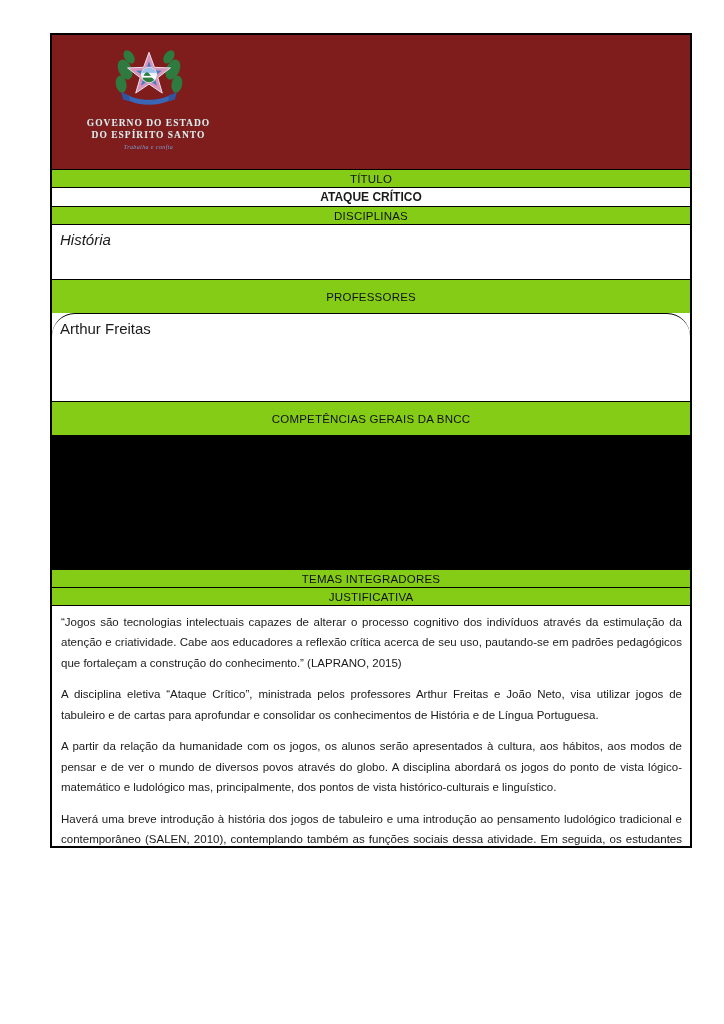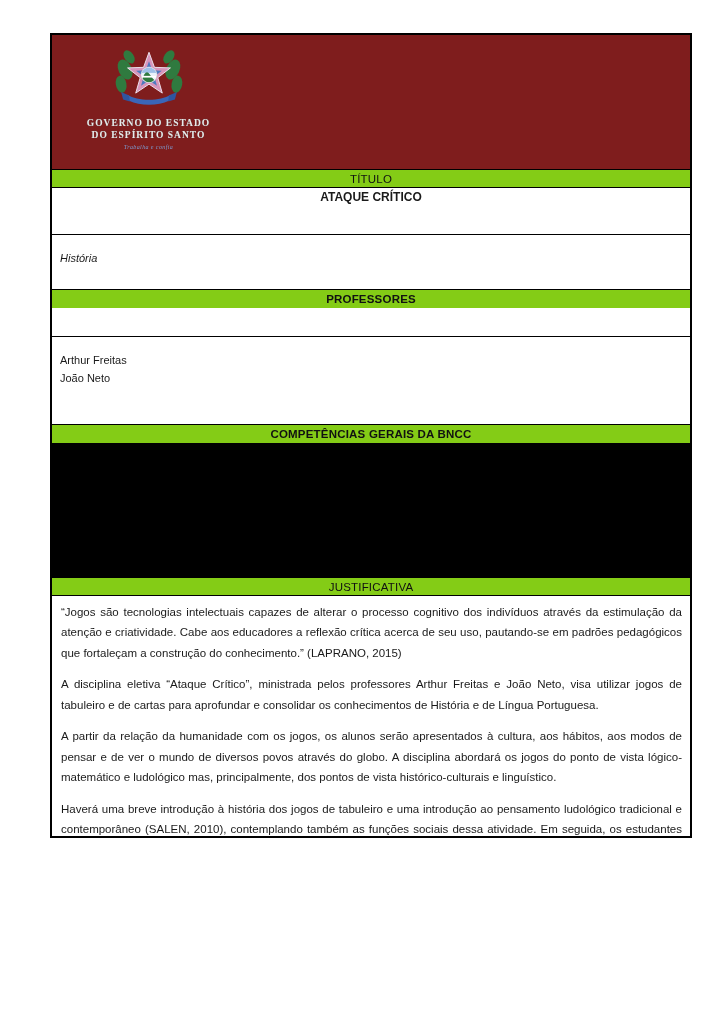--- a/index.html
+++ b/index.html
@@ -65,32 +65,32 @@
 
   
   .sec-header {
     background: #84cc16;
     display: flex; align-items: center; justify-content: center;
     font-size: 11.5px;
     color: #111;
     letter-spacing: 0.2px;
   }
   .h18 { height: 18px; }
-  .h19 { height: 19px; font-weight: bold; }
+  .h19 { height: 34px; }
 
   .value-center {
     height: 19px;
     display: flex; align-items: center; justify-content: center;
     font-weight: bold;
     font-size: 12px;
   }
 
-  .content { padding: 14px 8px; font-size: 11px; line-height: 1.65; margin-top: 28px; }
+  .content { padding: 3px 8px; font-size: 15px; line-height: 1.65; }
   .disc-content { height: 55px; font-style: italic; }
-  .prof-content { height: 88px; }
+  .prof-content { height: 88px; border-radius: 23px; }
   .temas-content { height: 80px; padding-top: 30px; }
 
   .redacted { height: 134px; background: #000; }
 
   .justif-content { height: 241px; padding: 6px 8px 0 9px; }
   .justif-content p {
     margin: 0 0 11px 0;
     text-align: justify;
     font-size: 11.5px;
     line-height: 1.78;
@@ -137,37 +137,42 @@
   </div>
 
 
   <div class="row sec-header h18">
     <span>TÍTULO</span>
   </div>
   <div class="row value-center">
     <span>ATAQUE CRÍTICO</span>
   </div>
 
+  <div class="row sec-header h18">
+    <span>DISCIPLINAS</span>
+  </div>
   <div class="row content disc-content">
     <div>História</div>
   </div>
 
   <div class="row sec-header h19">
     <span>PROFESSORES</span>
   </div>
   <div class="row content prof-content">
     <div>Arthur Freitas</div>
-    <div>João Neto</div>
   </div>
 
   <div class="row sec-header h19">
     <span>COMPETÊNCIAS GERAIS DA BNCC</span>
   </div>
   <div class="row redacted"></div>
 
+  <div class="row sec-header h18">
+    <span>TEMAS INTEGRADORES</span>
+  </div>
 
   <div class="row sec-header h18">
     <span>JUSTIFICATIVA</span>
   </div>
   <div class="row justif-content">
     <p>“Jogos são tecnologias intelectuais capazes de alterar o processo cognitivo dos indivíduos através da estimulação da atenção e criatividade. Cabe aos educadores a reflexão crítica acerca de seu uso, pautando-se em padrões pedagógicos que fortaleçam a construção do conhecimento.” (LAPRANO, 2015)</p>
     <p>A disciplina eletiva “Ataque Crítico”, ministrada pelos professores Arthur Freitas e João Neto, visa utilizar jogos de tabuleiro e de cartas para aprofundar e consolidar os conhecimentos de História e de Língua Portuguesa.</p>
     <p>A partir da relação da humanidade com os jogos, os alunos serão apresentados à cultura, aos hábitos, aos modos de pensar e de ver o mundo de diversos povos através do globo. A disciplina abordará os jogos do ponto de vista lógico-matemático e ludológico mas, principalmente, dos pontos de vista histórico-culturais e linguístico.</p>
     <p>Haverá uma breve introdução à história dos jogos de tabuleiro e uma introdução ao pensamento ludológico tradicional e contemporâneo (SALEN, 2010), contemplando também as funções sociais dessa atividade. Em seguida, os estudantes farão um percurso no tempo de nos espaços, entrando em contato com os jogos da Antiguidade, da</p>
   </div>

